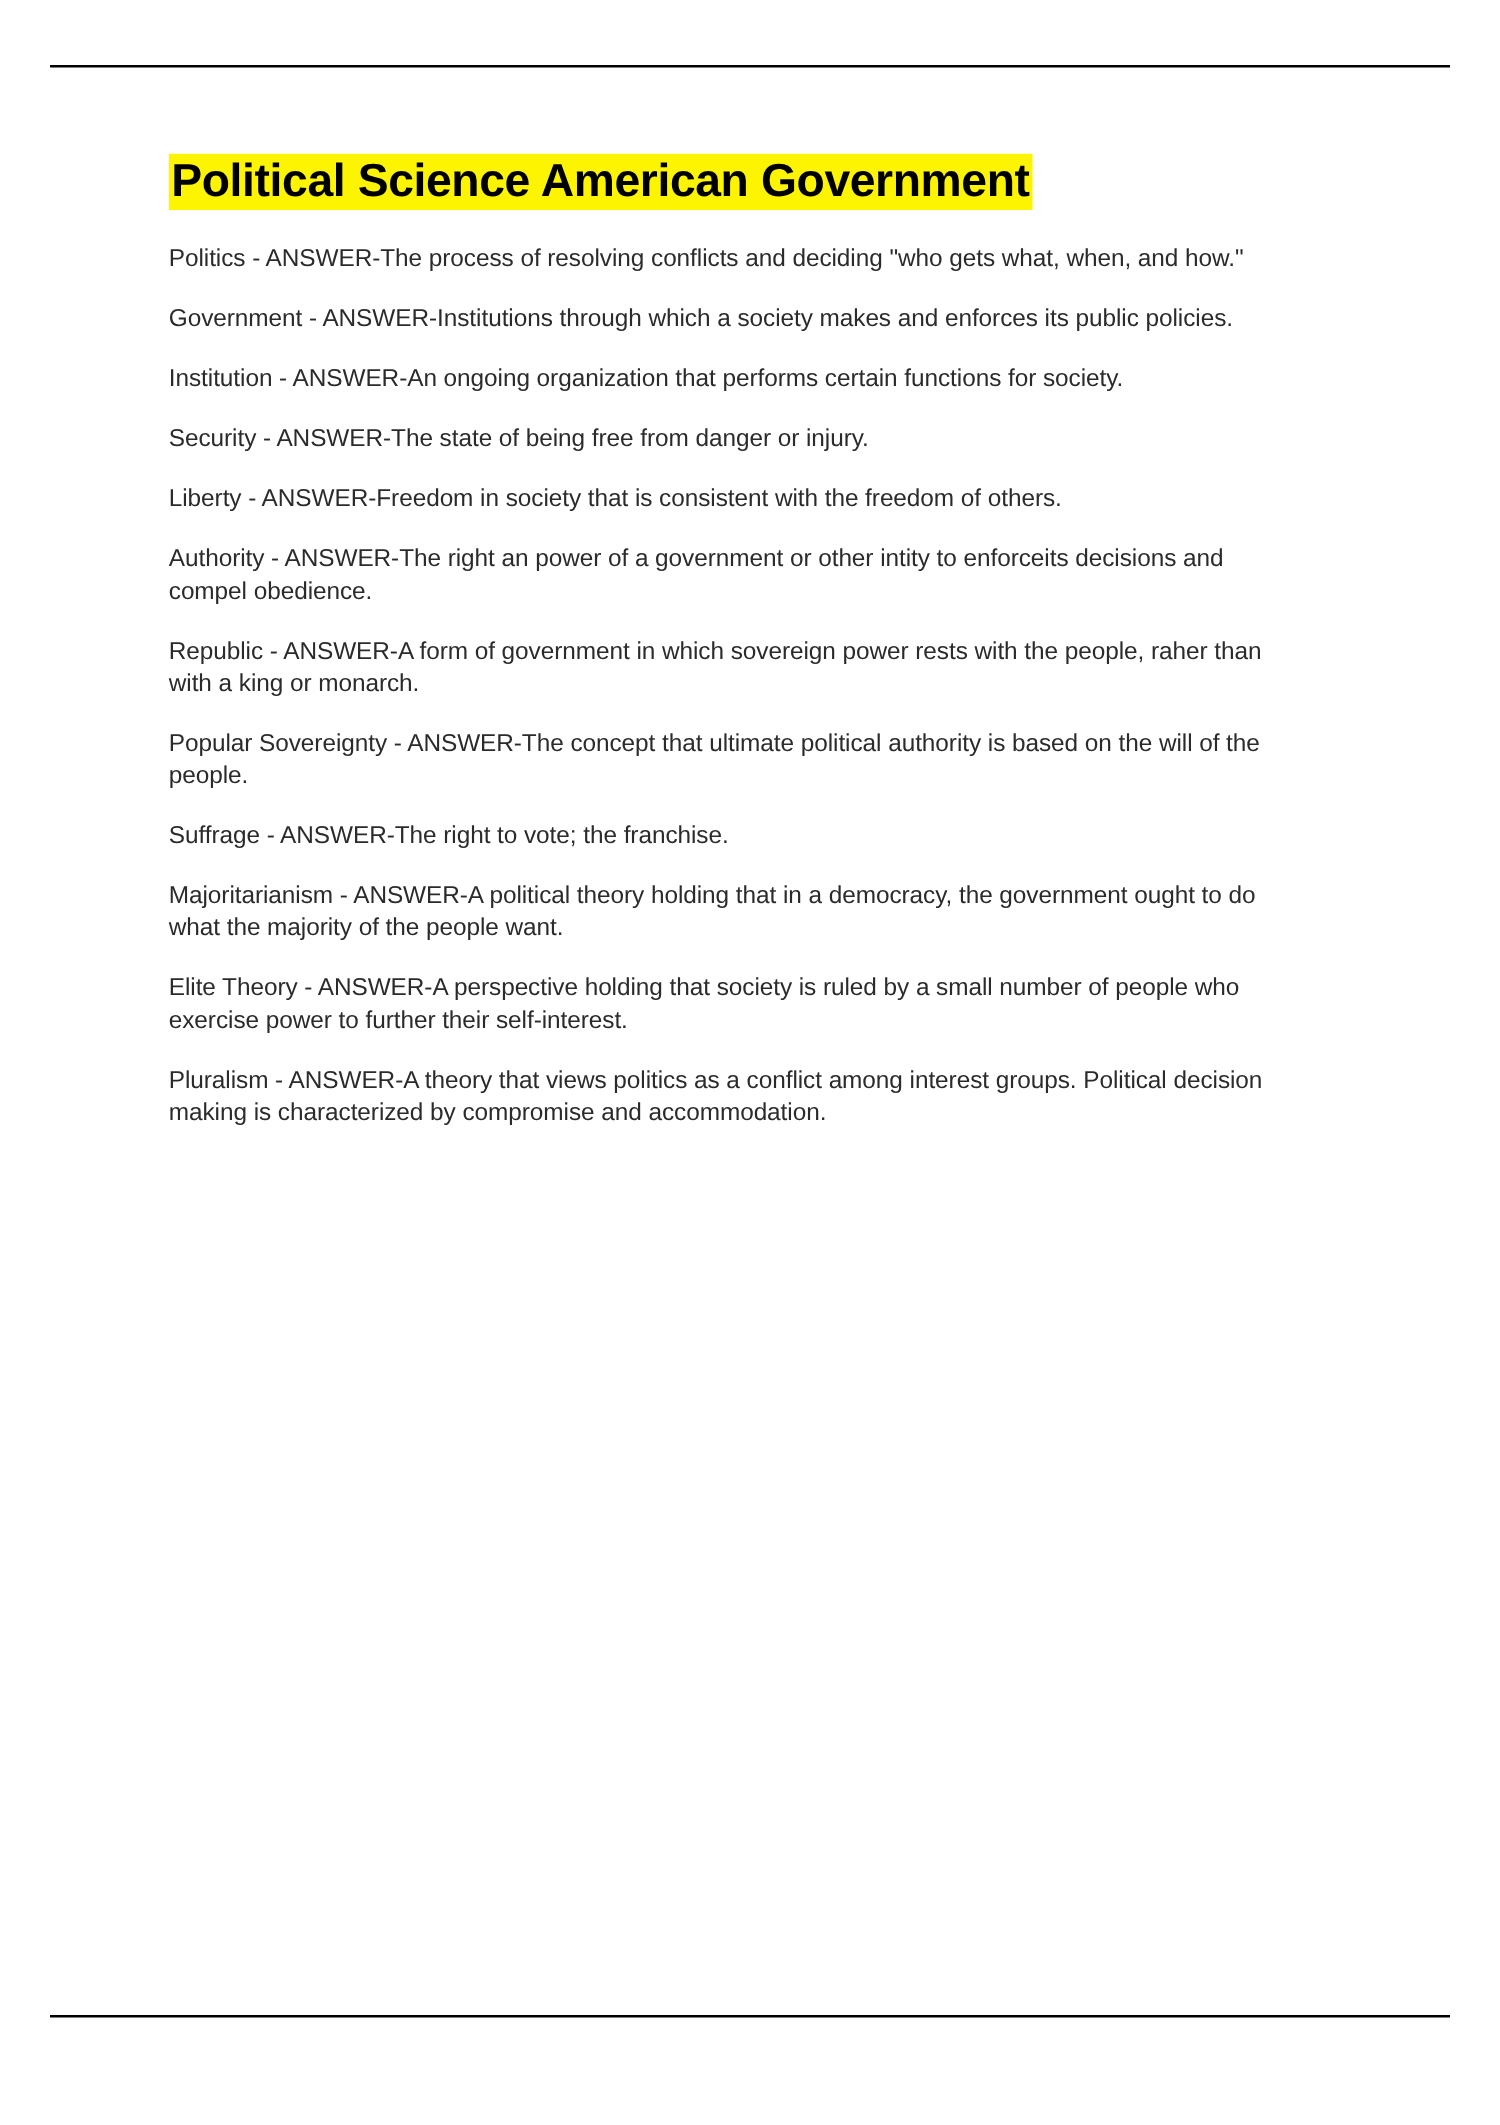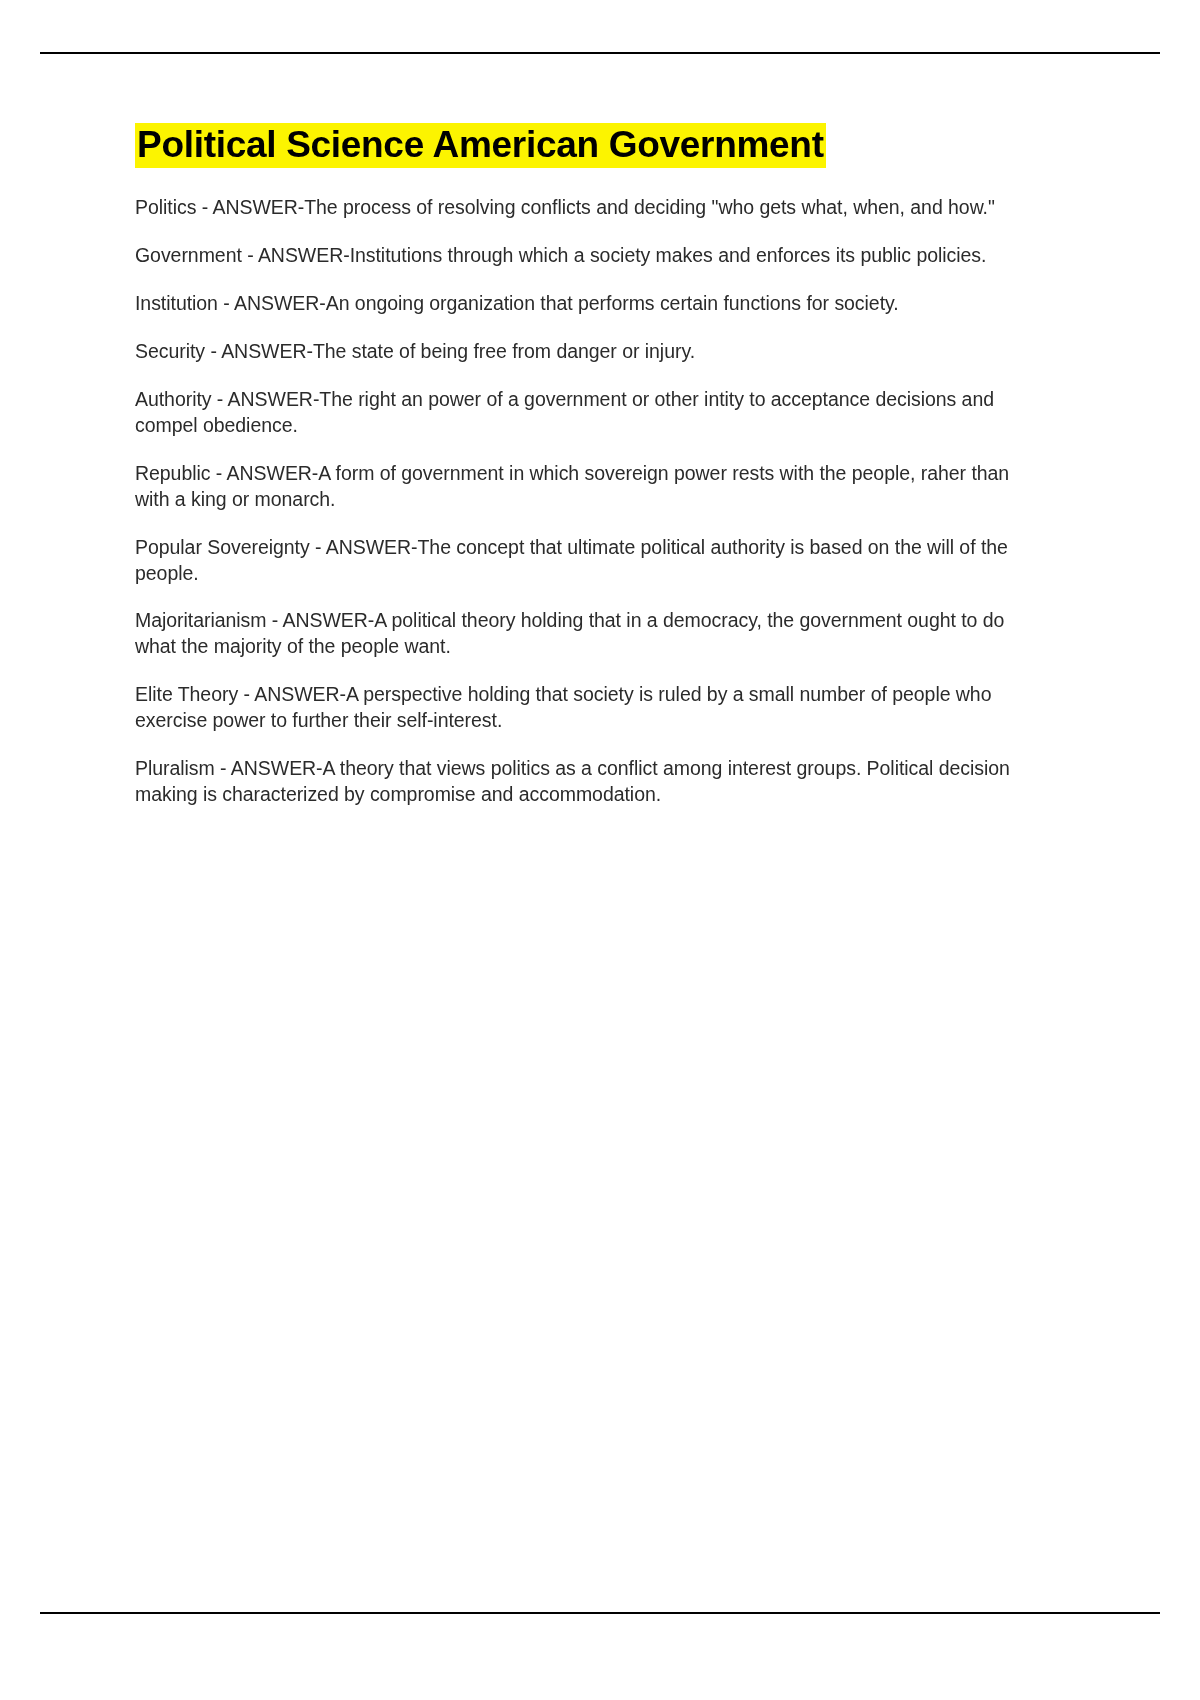--- a/index.html
+++ b/index.html
@@ -75,23 +75,25 @@
   <div class="content">
 
     <h1 class="doc-title">
       <span class="hl">Political Science American Government</span><br>
     </h1>
 
     <p class="entry">Politics - ANSWER-The process of resolving conflicts and deciding "who gets what, when, and how."</p>
     <p class="entry">Government - ANSWER-Institutions through which a society makes and enforces its public policies.</p>
     <p class="entry">Institution - ANSWER-An ongoing organization that performs certain functions for society.</p>
     <p class="entry">Security - ANSWER-The state of being free from danger or injury.</p>
-    <p class="entry">Authority - ANSWER-The right an power of a government or other intity to acceptance decisions and compel obedience.</p>
+    <p class="entry">Liberty - ANSWER-Freedom in society that is consistent with the freedom of others.</p>
+    <p class="entry">Authority - ANSWER-The right an power of a government or other intity to enforceits decisions and compel obedience.</p>
     <p class="entry">Republic - ANSWER-A form of government in which sovereign power rests with the people, raher than with a king or monarch.</p>
     <p class="entry">Popular Sovereignty - ANSWER-The concept that ultimate political authority is based on the will of the people.</p>
+    <p class="entry">Suffrage - ANSWER-The right to vote; the franchise.</p>
     <p class="entry">Majoritarianism - ANSWER-A political theory holding that in a democracy, the government ought to do what the majority of the people want.</p>
     <p class="entry">Elite Theory - ANSWER-A perspective holding that society is ruled by a small number of people who exercise power to further their self-interest.</p>
     <p class="entry">Pluralism - ANSWER-A theory that views politics as a conflict among interest groups. Political decision making is characterized by compromise and accommodation.</p>
 
   </div>
 
   <div class="rule rule-bottom"></div>
 
 </div>
 

